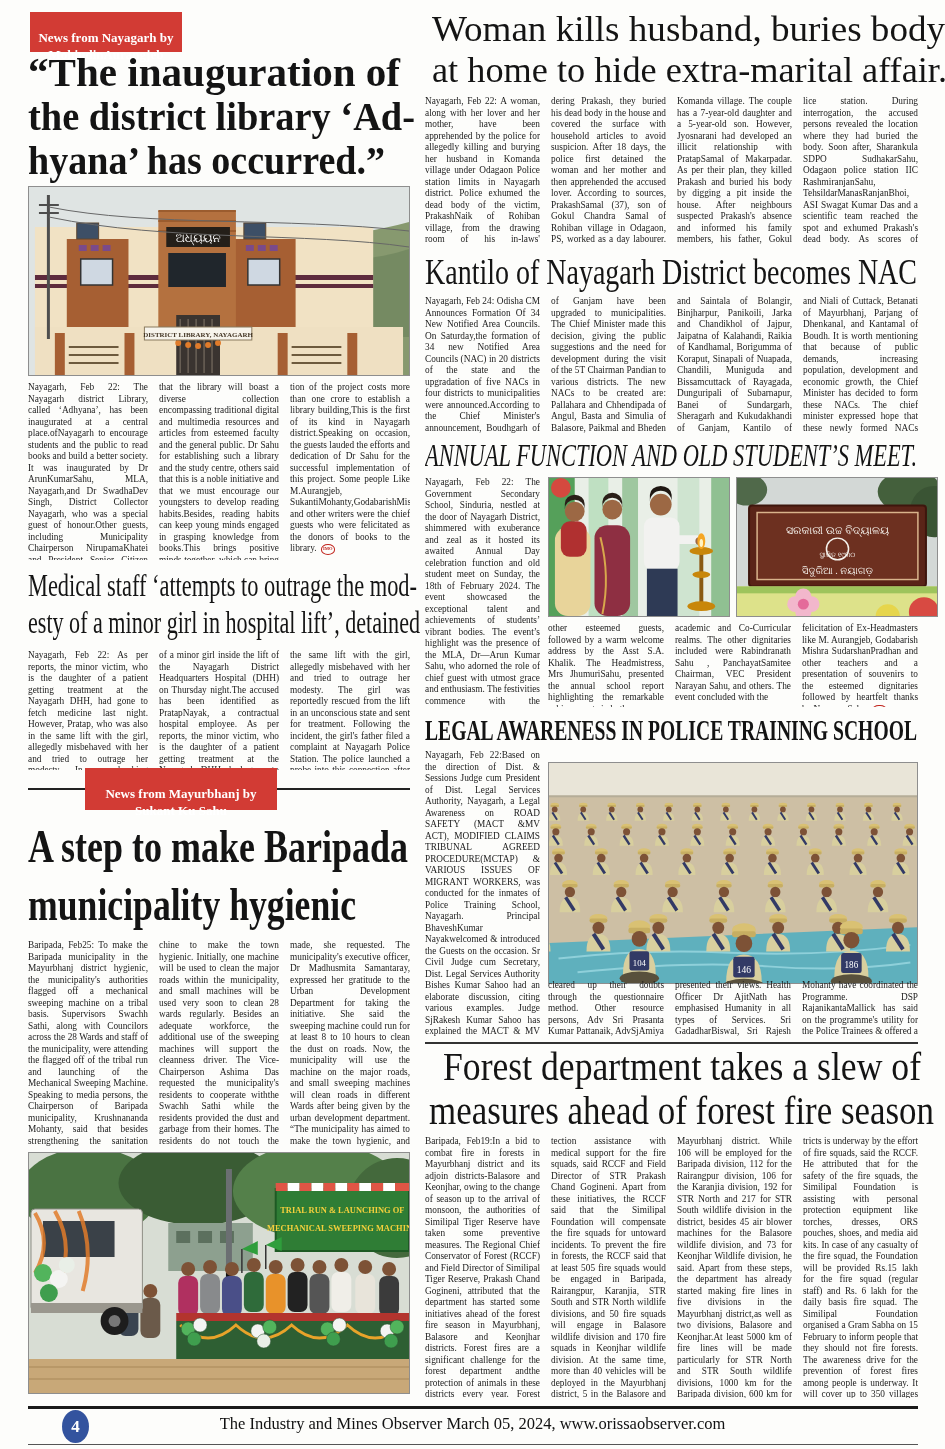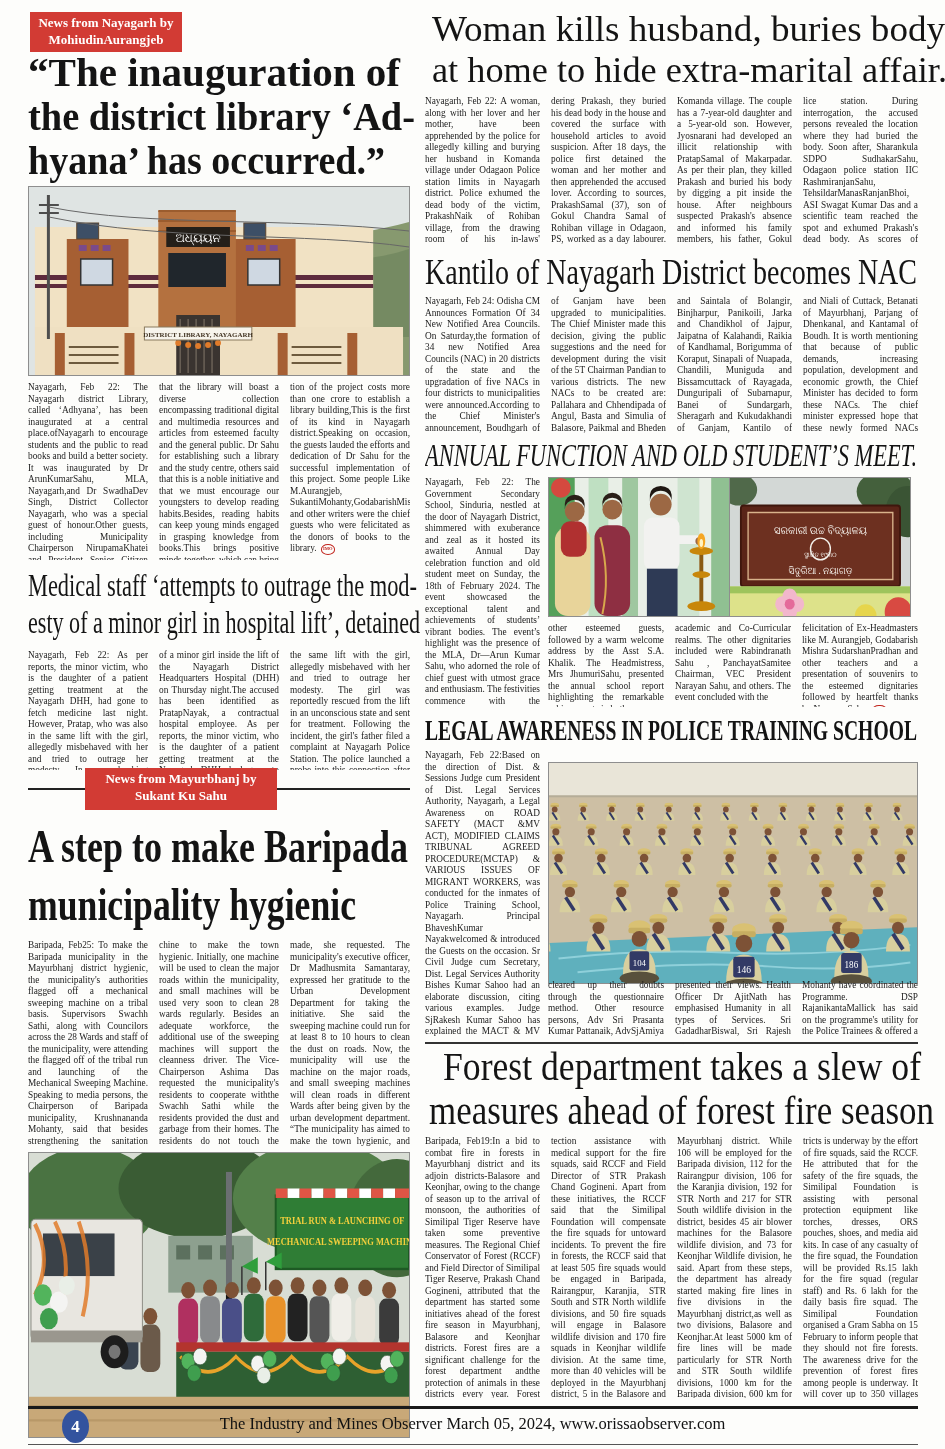--- a/index.html
+++ b/index.html
@@ -1,20 +1,20 @@
 <!DOCTYPE html>
 <html><head>
 <meta charset="utf-8">
 <style>
   html,body{margin:0;padding:0;background:#e9e7e2;}
   .page{position:relative;width:945px;height:1449px;background:#fdfdfb;overflow:hidden;
         font-family:"Liberation Serif","DejaVu Serif",serif;color:#1c1c1c;}
   .abs{position:absolute;}
   .tagbox{background:#d23b34;color:#fff;font-weight:bold;text-align:center;
-          font-size:13px;line-height:16.5px;padding-top:3px;box-sizing:border-box;}
+          font-size:13px;line-height:16.5px;padding-top:18px;box-sizing:border-box;}
   .cols{display:flex;}
   .cols3{gap:11px;}
   .cols4{gap:11px;}
   .col{flex:1;overflow:hidden;}
   .body-text{font-size:9.3px;line-height:11.5px;text-align:justify;color:#1b1b1b;}
   .endmark{display:inline-block;font-size:4.5px;line-height:1;color:#c0241d;font-weight:bold;
            border:1.2px solid #c0241d;border-radius:50%;padding:2px 1.5px;margin-left:4px;
            transform:translateY(-1px);letter-spacing:0;}
   .photo{border:1px solid #8e8e8e;background:#fff;box-sizing:border-box;overflow:hidden;}
   .photo svg{display:block;width:100%;height:100%;}
@@ -120,21 +120,21 @@
       <text class="hl" x="0" y="102" font-size="47" font-weight="bold" textLength="328" lengthAdjust="spacingAndGlyphs">municipality hygienic</text>
     </svg>
   </div>
 
   <div class="abs cols cols3" style="left:28px;top:940px;width:382px;height:206px;">
     <div class="col body-text"><span>Baripada, Feb25: To make the Baripada municipality in the Mayurbhanj district hygienic, the municipality's authorities flagged off a mechanical sweeping machine on a tribal basis. Supervisors Swachh Sathi, along with Councilors across the 28 Wards and staff of the municipality, were attending the flagged off of the tribal run and launching of the Mechanical Sweeping Machine. Speaking to media persons, the Chairperson of Baripada municipality, Krushnananda Mohanty, said that besides strengthening the sanitation drive, the Urban Development Department, Government of Odisha, had provided the mechanical sweeping ma-</span></div>
     <div class="col body-text"><span>chine to make the town hygienic. Initially, one machine will be used to clean the major roads within the municipality, and small machines will be used very soon to clean 28 wards regularly. Besides an adequate workforce, the additional use of the sweeping machines will support the cleanness driver. The Vice-Chairperson Ashima Das requested the municipality's residents to cooperate withthe Swachh Sathi while the residents provided the dust and garbage from their homes. The residents do not touch the Swarchh Sathi when they are going to collect the dust from door to door every day, which creates inferiority; such behaviour should not be</span></div>
     <div class="col body-text"><span>made, she requested. The municipality's executive officer, Dr Madhusmita Samantaray, expressed her gratitude to the Urban Development Department for taking the initiative. She said the sweeping machine could run for at least 8 to 10 hours to clean the dust on roads. Now, the municipality will use the machine on the major roads, and small sweeping machines will clean roads in different Wards after being given by the urban development department. “The municipality has aimed to make the town hygienic, and the machine will be used on a routine basis regularly after preparing a route chart soon,” the officer said.</span></div>
   </div>
 
-  <div class="abs photo" style="left:28px;top:1152px;width:382px;height:286px;">
+  <div class="abs photo" style="left:28px;top:1152px;width:382px;height:242px;">
     <svg viewBox="0 0 382 240" preserveAspectRatio="none">
       <defs>
         <g id="p">
             <circle cx="0" cy="-24" r="7" fill="#7d5236"></circle>
             <rect x="-10" y="-17" width="20" height="40" rx="7" fill="currentColor"></rect>
           </g>
       </defs>
       <rect width="382" height="240" fill="#d8ddd4"></rect>
       <ellipse cx="60" cy="40" rx="70" ry="45" fill="#4a7342"></ellipse>
       <ellipse cx="170" cy="30" rx="80" ry="42" fill="#3a5c34"></ellipse>
@@ -285,21 +285,21 @@
           <rect x="152" y="74" width="4" height="56" fill="#8a5a14"></rect>
           <ellipse cx="154" cy="74" rx="12" ry="4" fill="#c8860a"></ellipse>
           <ellipse cx="154" cy="98" rx="9" ry="3.5" fill="#c8860a"></ellipse>
           <ellipse cx="154" cy="130" rx="14" ry="5" fill="#c8860a"></ellipse>
           <ellipse cx="154" cy="64" rx="4" ry="8" fill="#f5a623"></ellipse>
           <ellipse cx="154" cy="66" rx="1.8" ry="4" fill="#fff3c4"></ellipse>
         </g>
       </svg>
     </div>
 
-    <div class="abs photo" style="left:304px;top:0;width:182px;height:140px;">
+    <div class="abs photo" style="left:311px;top:0;width:202px;height:140px;">
       <svg viewBox="0 0 199 140" preserveAspectRatio="none">
         <rect width="199" height="140" fill="#d3d8d6"></rect>
         <ellipse cx="172" cy="14" rx="32" ry="22" fill="#44603c"></ellipse>
         <ellipse cx="196" cy="34" rx="24" ry="26" fill="#3a5434"></ellipse>
         <ellipse cx="10" cy="12" rx="20" ry="16" fill="#50694a"></ellipse>
         <g>
           <rect x="12" y="28" width="176" height="82" rx="3" fill="#5a2418" stroke="#3e160d" stroke-width="2"></rect>
           <rect x="20" y="35" width="160" height="68" fill="#6d3020" stroke="#d9b38c" stroke-width="1.5"></rect>
           <text x="100" y="57" font-size="11" fill="#f5f2ec" text-anchor="middle">ସରକାରୀ ଉଚ୍ଚ ବିଦ୍ୟାଳୟ</text>
           <circle cx="100" cy="72" r="11" fill="none" stroke="#f5f2ec" stroke-width="1.5"></circle>

